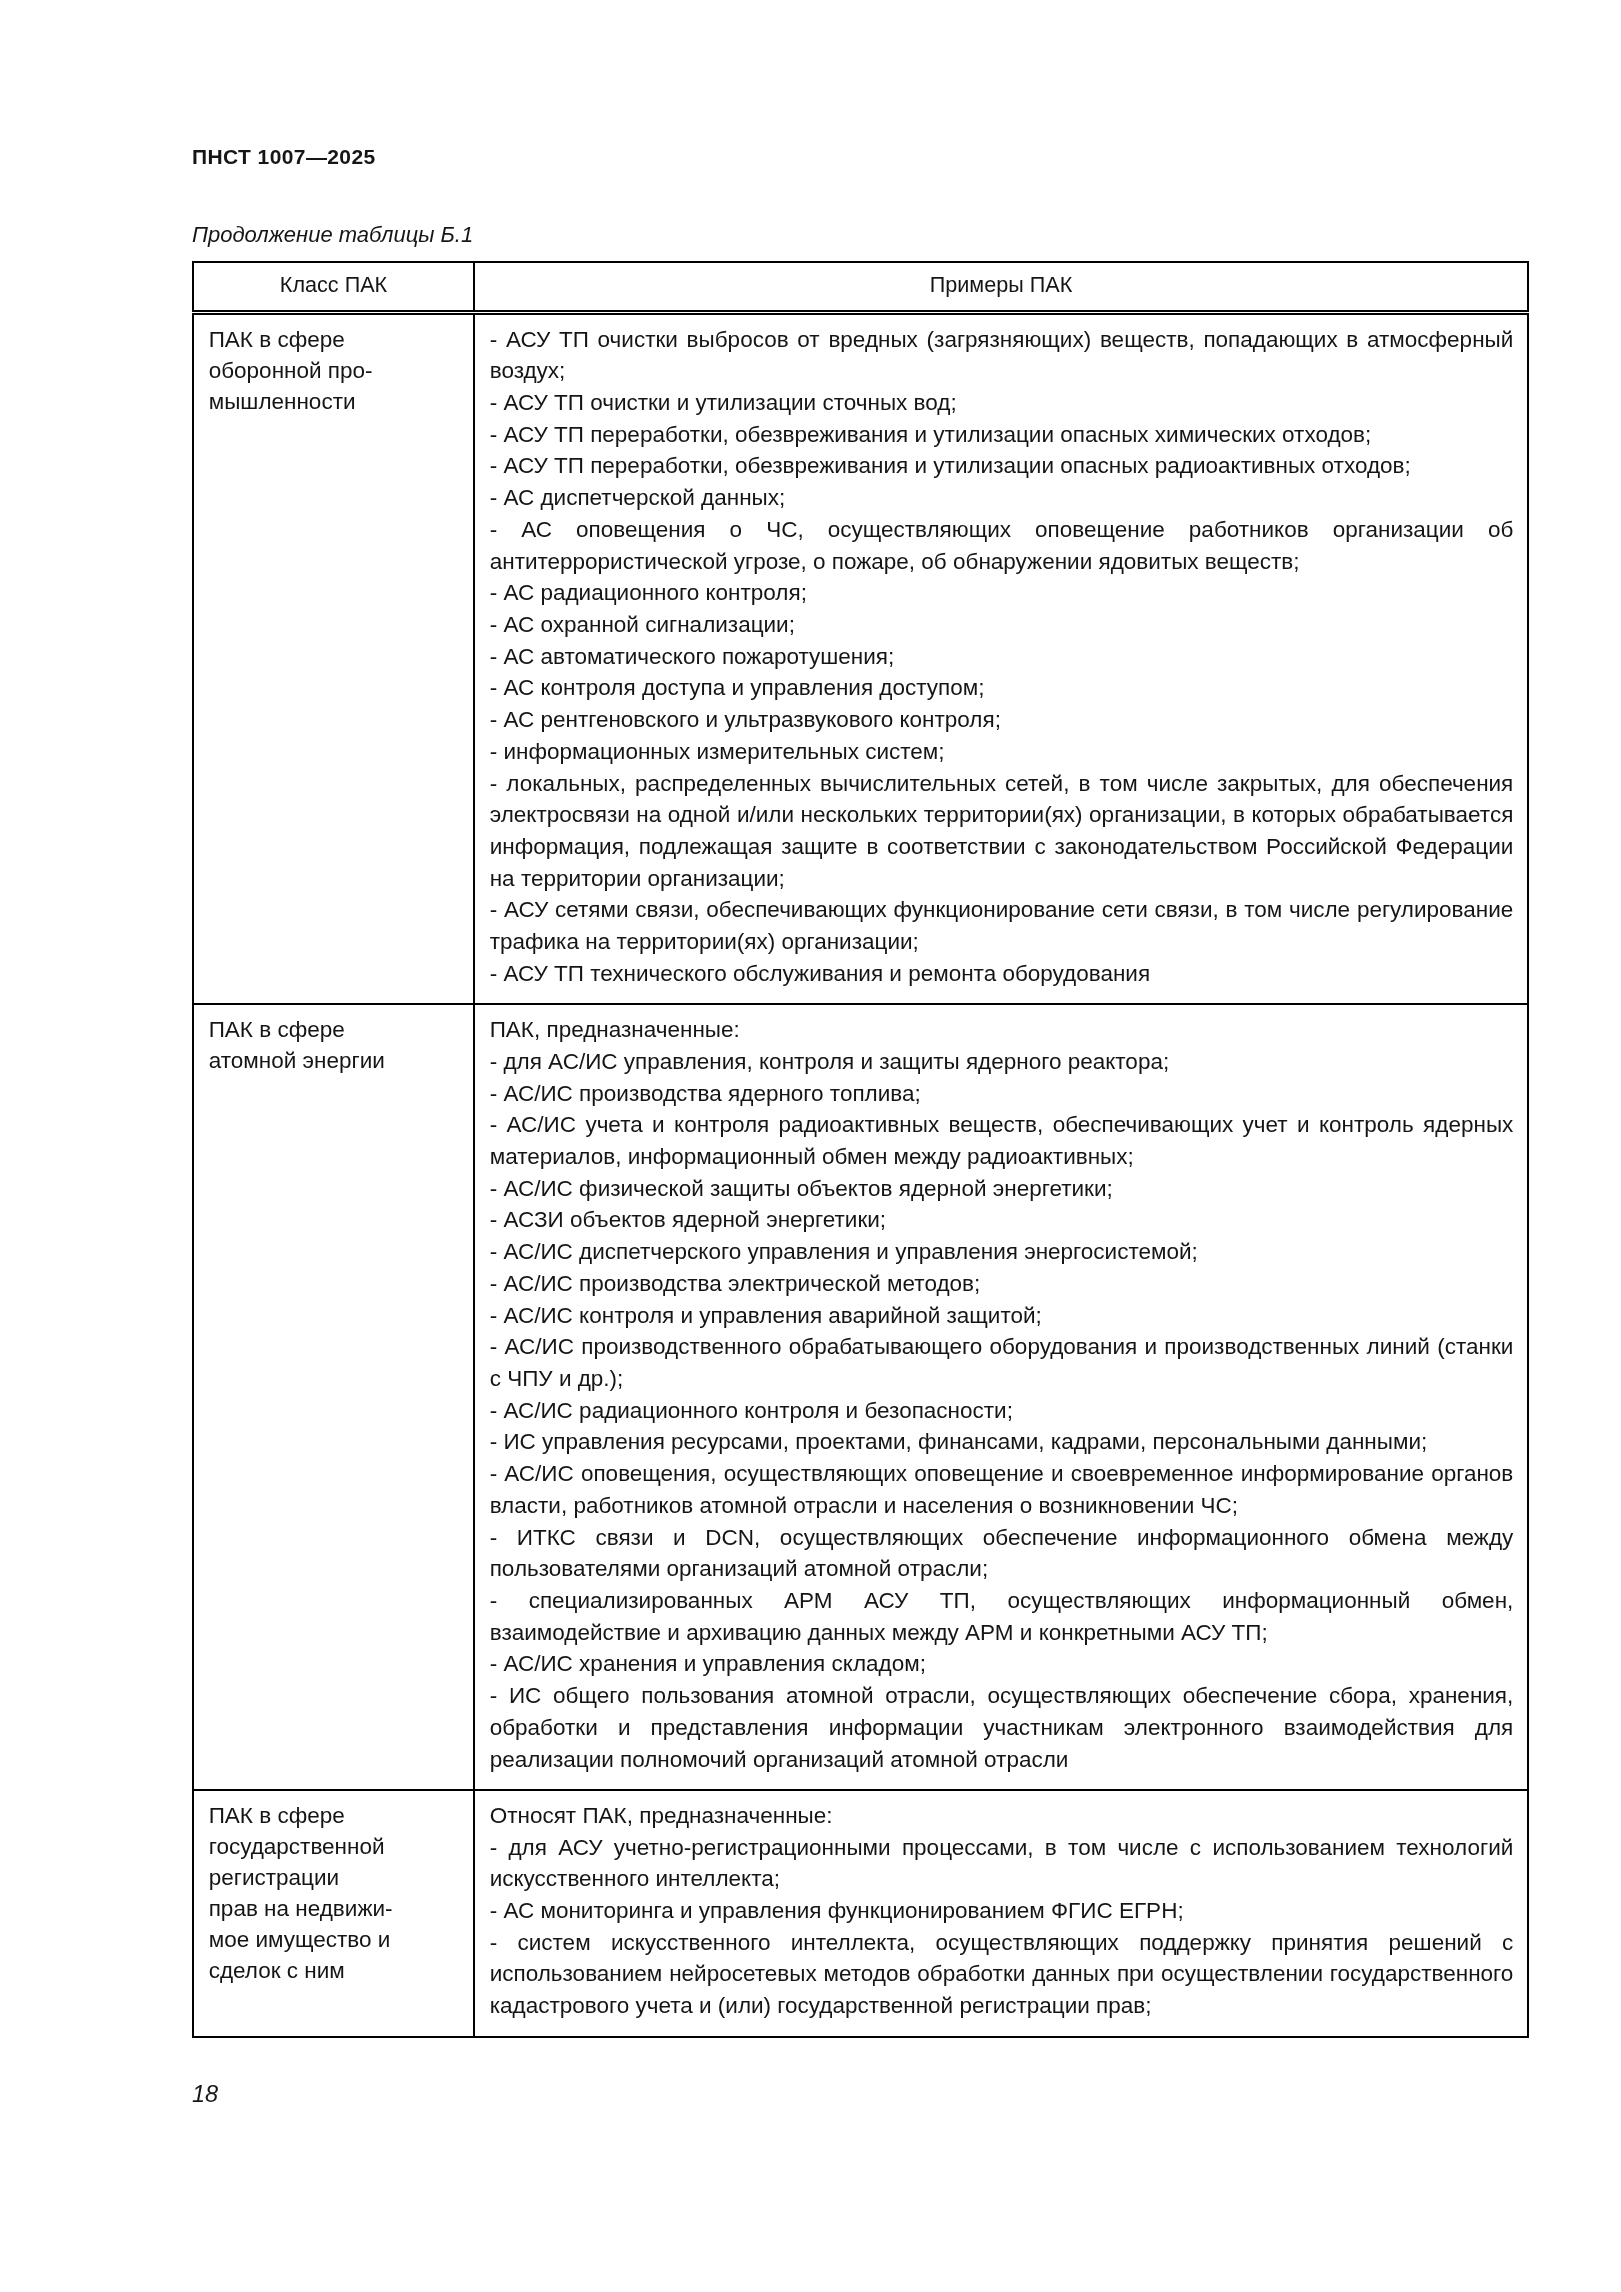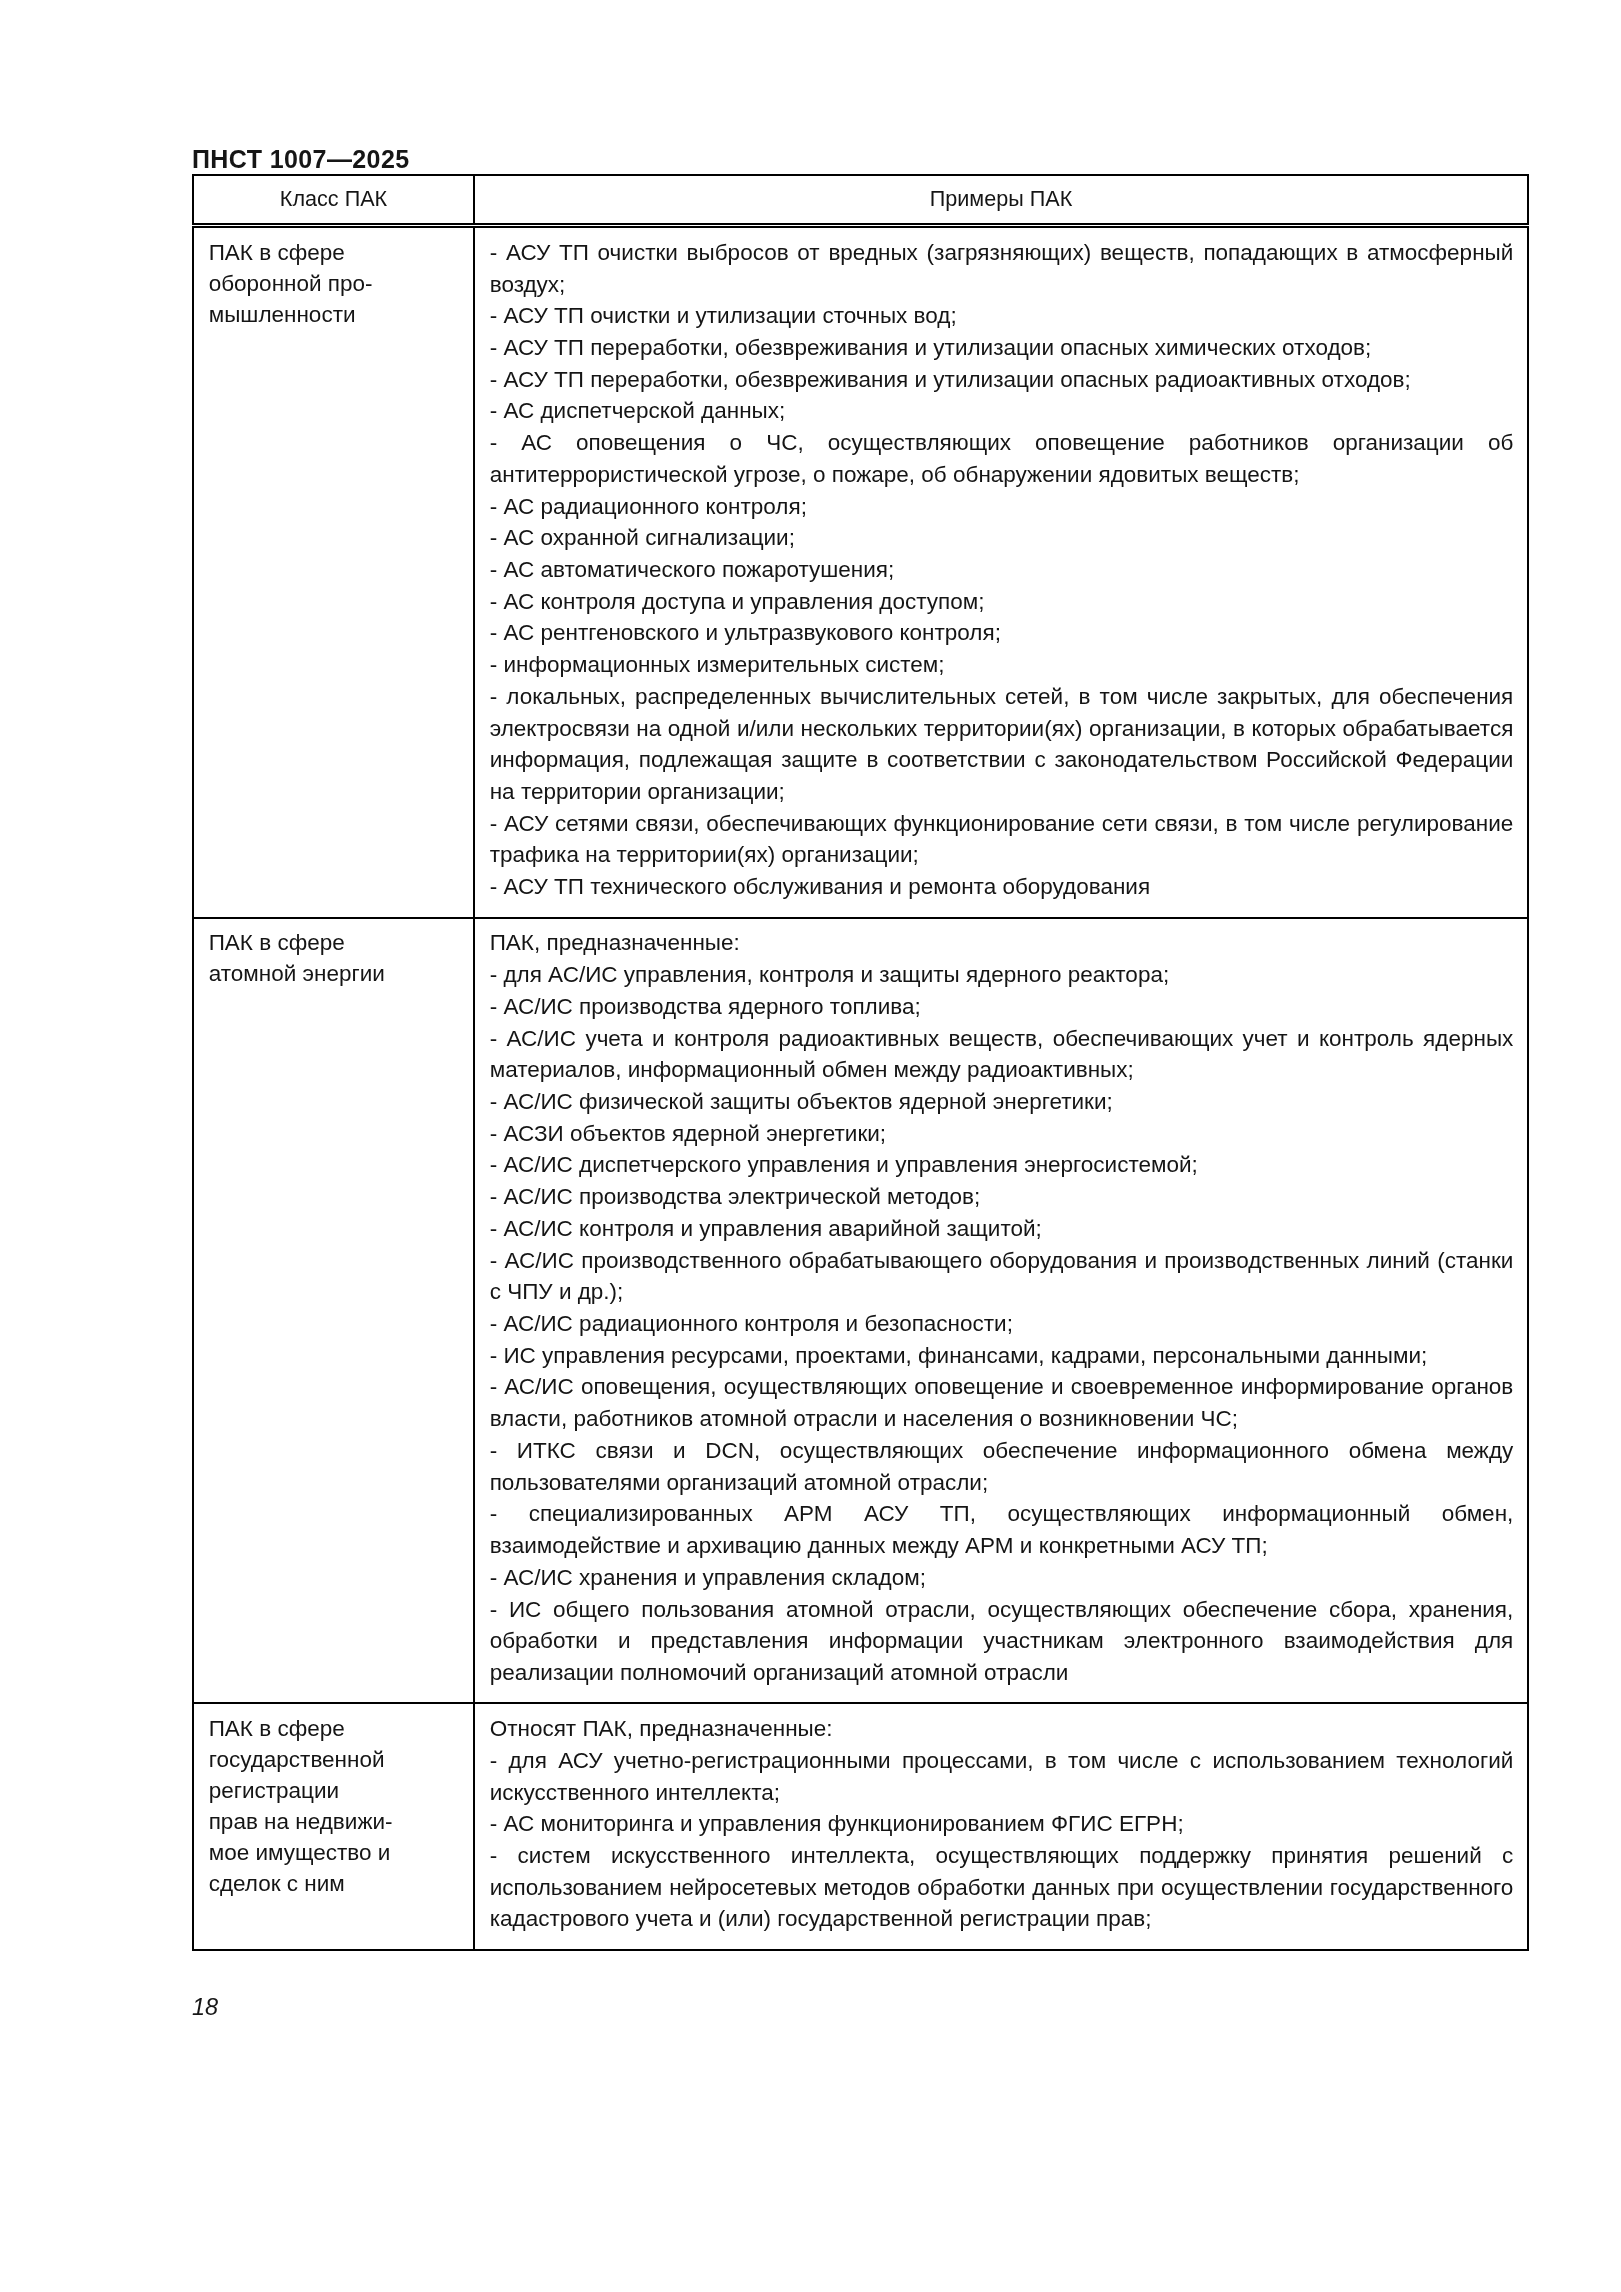--- a/index.html
+++ b/index.html
@@ -11,21 +11,21 @@
     color: #161616;
     position: relative;
   }
   .page {
     width: 1621px;
     height: 2293px;
     padding: 145px 92px 0 192px;
     background: #ffffff;
   }
   .doc-number {
-    font-size: 25px;
+    font-size: 21px;
     font-weight: bold;
     letter-spacing: 0.4px;
   }
   .table-caption {
     margin-top: 53px;
     margin-bottom: 12.7px;
     font-style: italic;
     font-size: 22px;
   }
   table.pak-table {
@@ -65,20 +65,21 @@
     font-style: italic;
   }
 </style>
 </head>
 <body>
 
 <div class="page">
 
   <div class="doc-number">ПНСТ 1007—2025</div>
 
+  <div class="table-caption">Продолжение таблицы Б.1</div>
 
   <table class="pak-table">
     <thead>
       <tr>
         <th class="class-col-header">Класс ПАК</th>
         <th class="examples-col-header">Примеры ПАК</th>
       </tr>
     </thead>
     <tbody>
         <tr>

